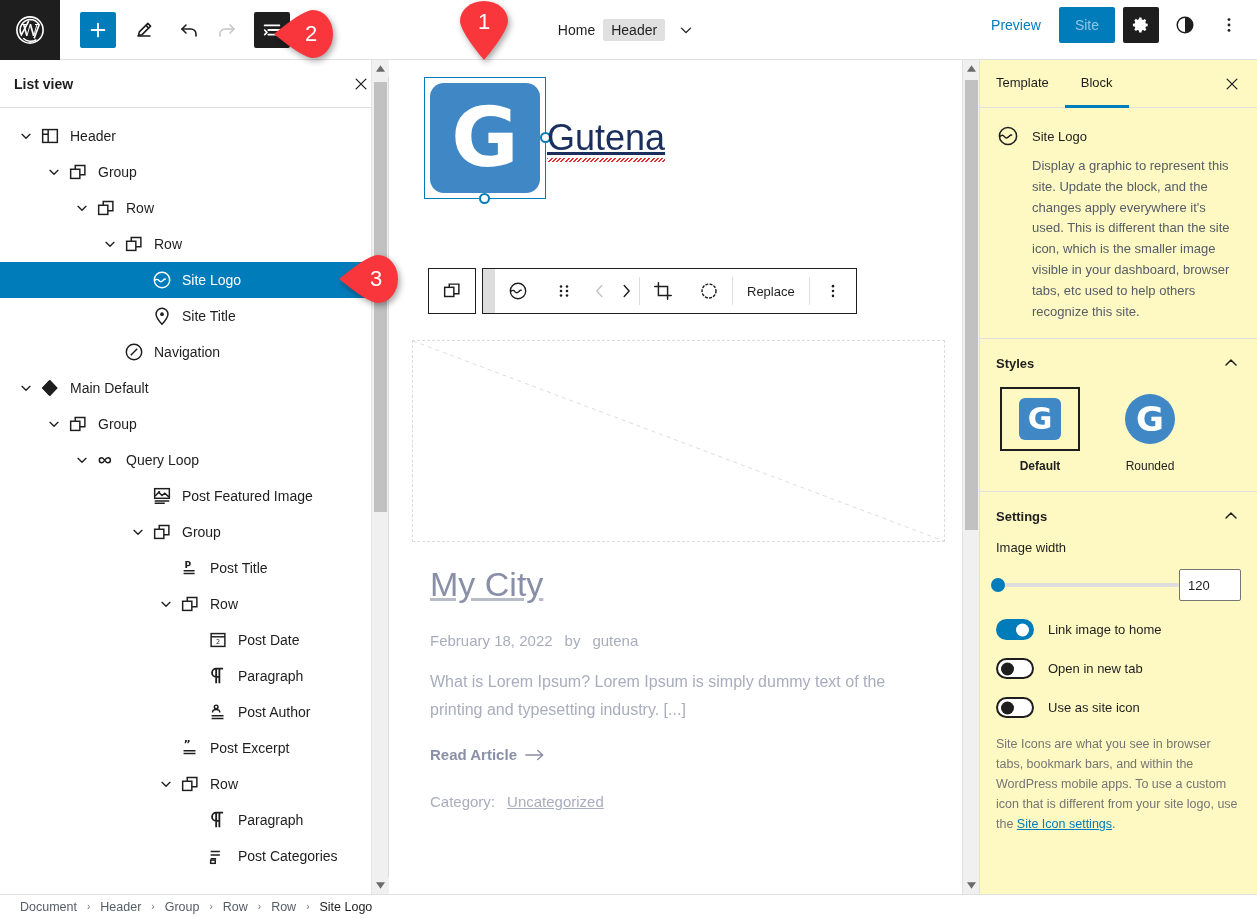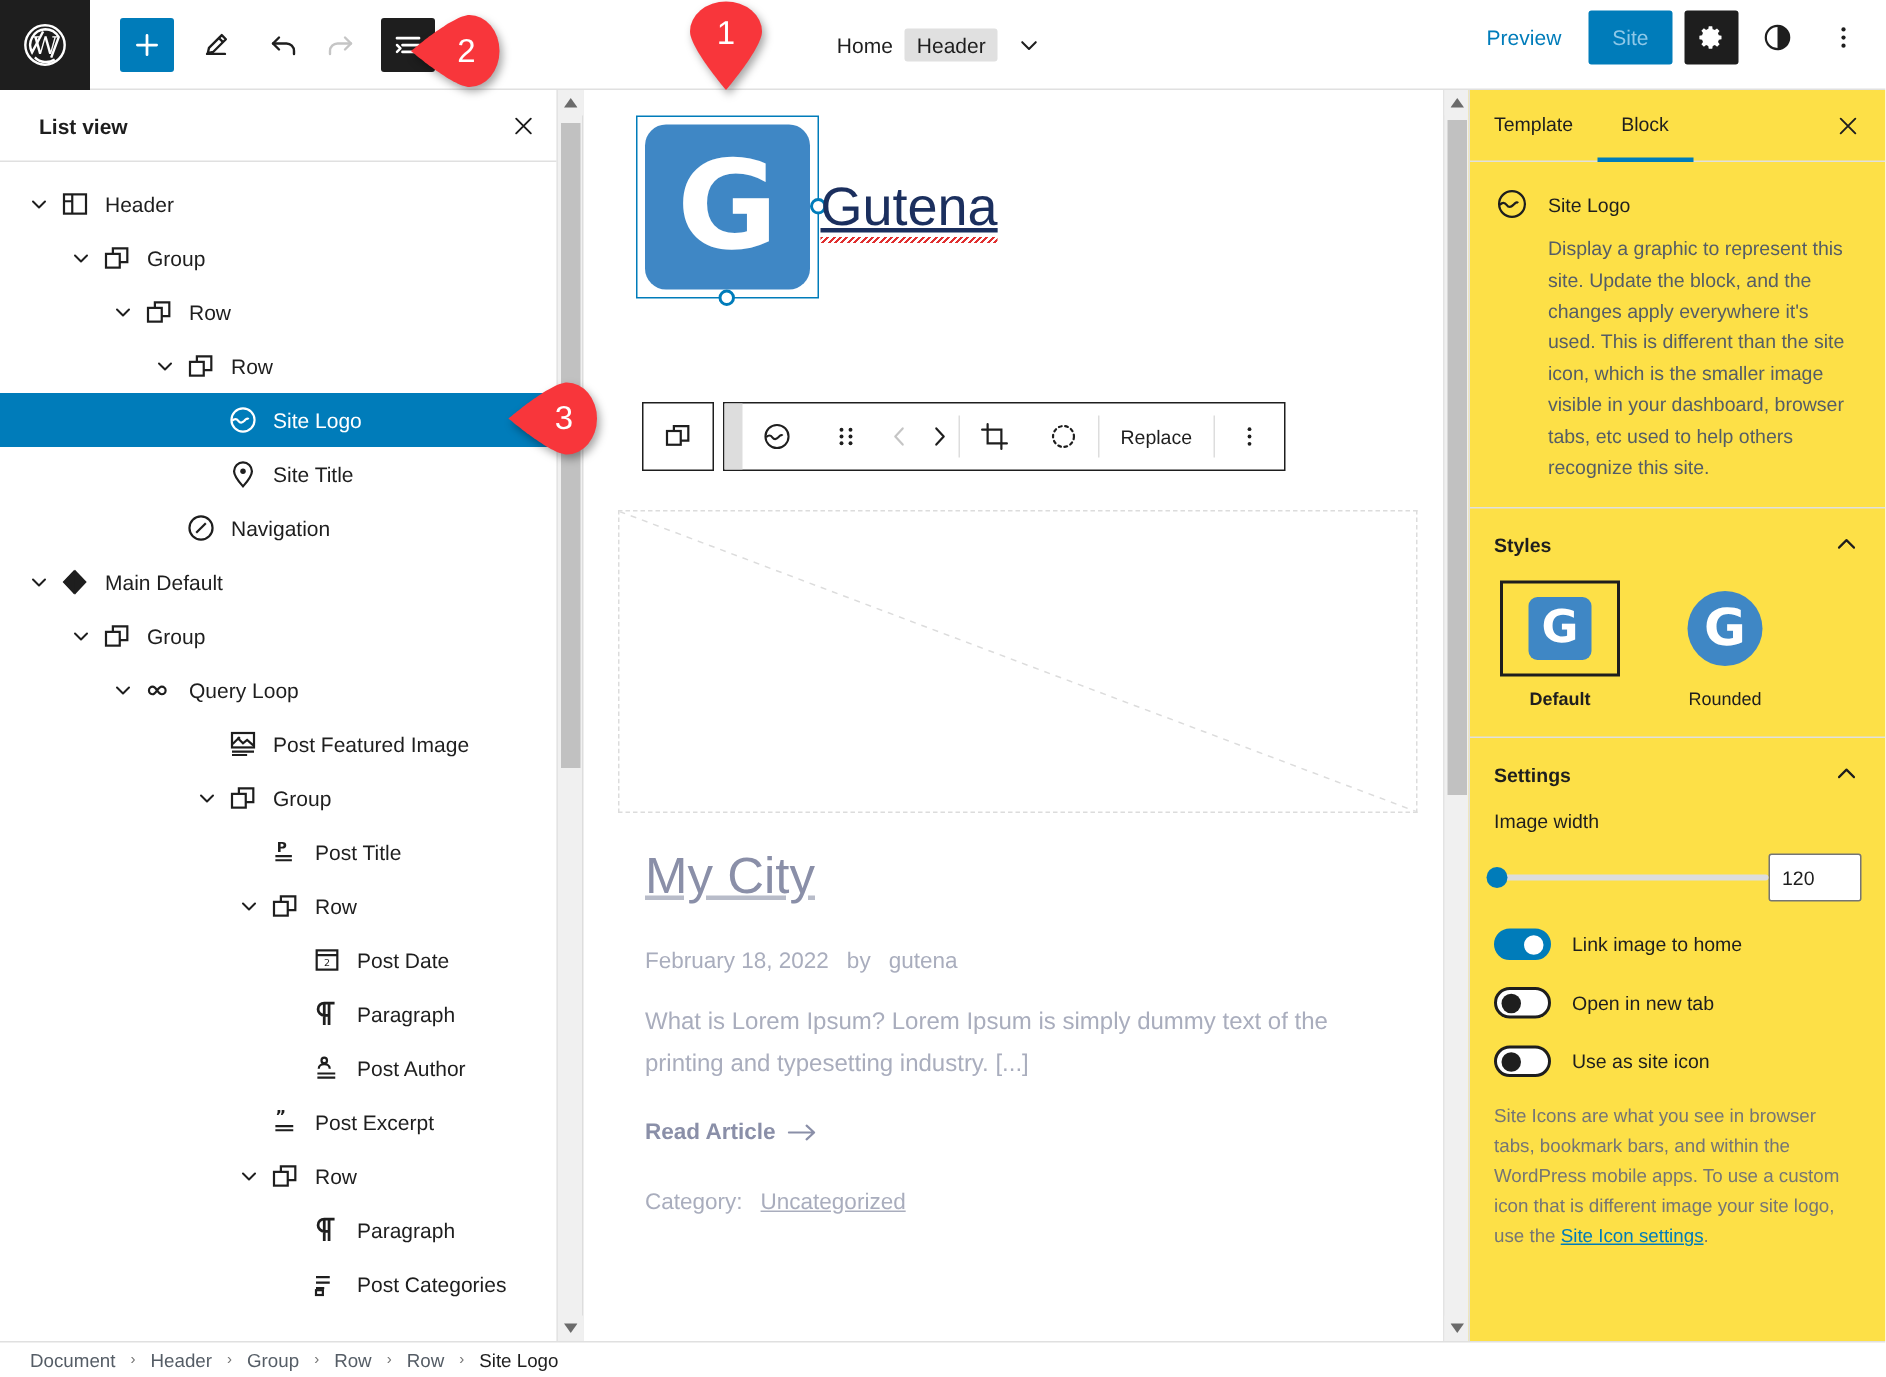--- a/index.html
+++ b/index.html
@@ -63,21 +63,21 @@
     display: flex; align-items: center; justify-content: center;
   }
 
   
   .listview {
     position: absolute; left: 0; top: 60px; width: 389px; height: 834px;
     background: #fff; border-right: 1px solid #ddd; z-index: 20;
   }
   .lv-header {
     height: 48px; display: flex; align-items: center;
-    justify-content: space-between; padding: 0 26px;
+    justify-content: space-between; padding: 0 14px;
     border-bottom: 1px solid #e0e0e0;
   }
   .lv-title { font-size: 14px; font-weight: bold; color: #1e1e1e; }
   .lv-close { background: none; border: none; cursor: pointer; padding: 4px; display: flex; }
   .lv-body {
     position: absolute; top: 48px; left: 0; right: 17px; bottom: 0;
     overflow: hidden; padding-top: 10px;
   }
   .lv-row {
     height: 36px; display: flex; align-items: center; cursor: pointer;
@@ -190,21 +190,21 @@
   }
   .post-cat {
     position: absolute; left: 41px; top: 733px; font-size: 15px;
     color: #a9adbd; display: flex; gap: 12px;
   }
   .post-cat .cat-link { text-decoration: underline; }
 
   
   .sidebar {
     position: absolute; right: 0; top: 60px; width: 278px; bottom: 24px;
-    background: #fde047; border-left: 1px solid #e0e0e0; overflow: hidden;
+    background: #fef9c3; border-left: 1px solid #e0e0e0; overflow: hidden;
   }
   .sb-tabs {
     height: 48px; display: flex; align-items: stretch; border-bottom: 1px solid #e0e0e0;
     position: relative;
   }
   .sb-tab {
     padding: 0 16px; display: flex; align-items: center; font-size: 13px;
     color: #1e1e1e; cursor: pointer; background: none; border: none;
     border-bottom: 3px solid transparent; margin-bottom: -1px;
   }
@@ -885,21 +885,21 @@
         <span class="toggle-label">Open in new tab</span>
       </div>
       <div class="toggle-row">
         <div class="toggle off">
             <span class="knob"></span>
           </div>
         <span class="toggle-label">Use as site icon</span>
       </div>
 
       <div class="help-text">
-        <span>Site Icons are what you see in browser tabs, bookmark bars, and within the WordPress mobile apps. To use a custom icon that is different image your site logo, use the </span><a href="#">Site Icon settings</a><span>.</span>
+        <span>Site Icons are what you see in browser tabs, bookmark bars, and within the WordPress mobile apps. To use a custom icon that is different from your site logo, use the </span><a href="#">Site Icon settings</a><span>.</span>
       </div>
     </div>
   </div>
 
   <div class="breadcrumb" id="breadcrumb">
       <span class="bc-item">Document</span>
       <span class="bc-sep">›</span>
       <span class="bc-item">Header</span>
       <span class="bc-sep">›</span>
       <span class="bc-item">Group</span>

